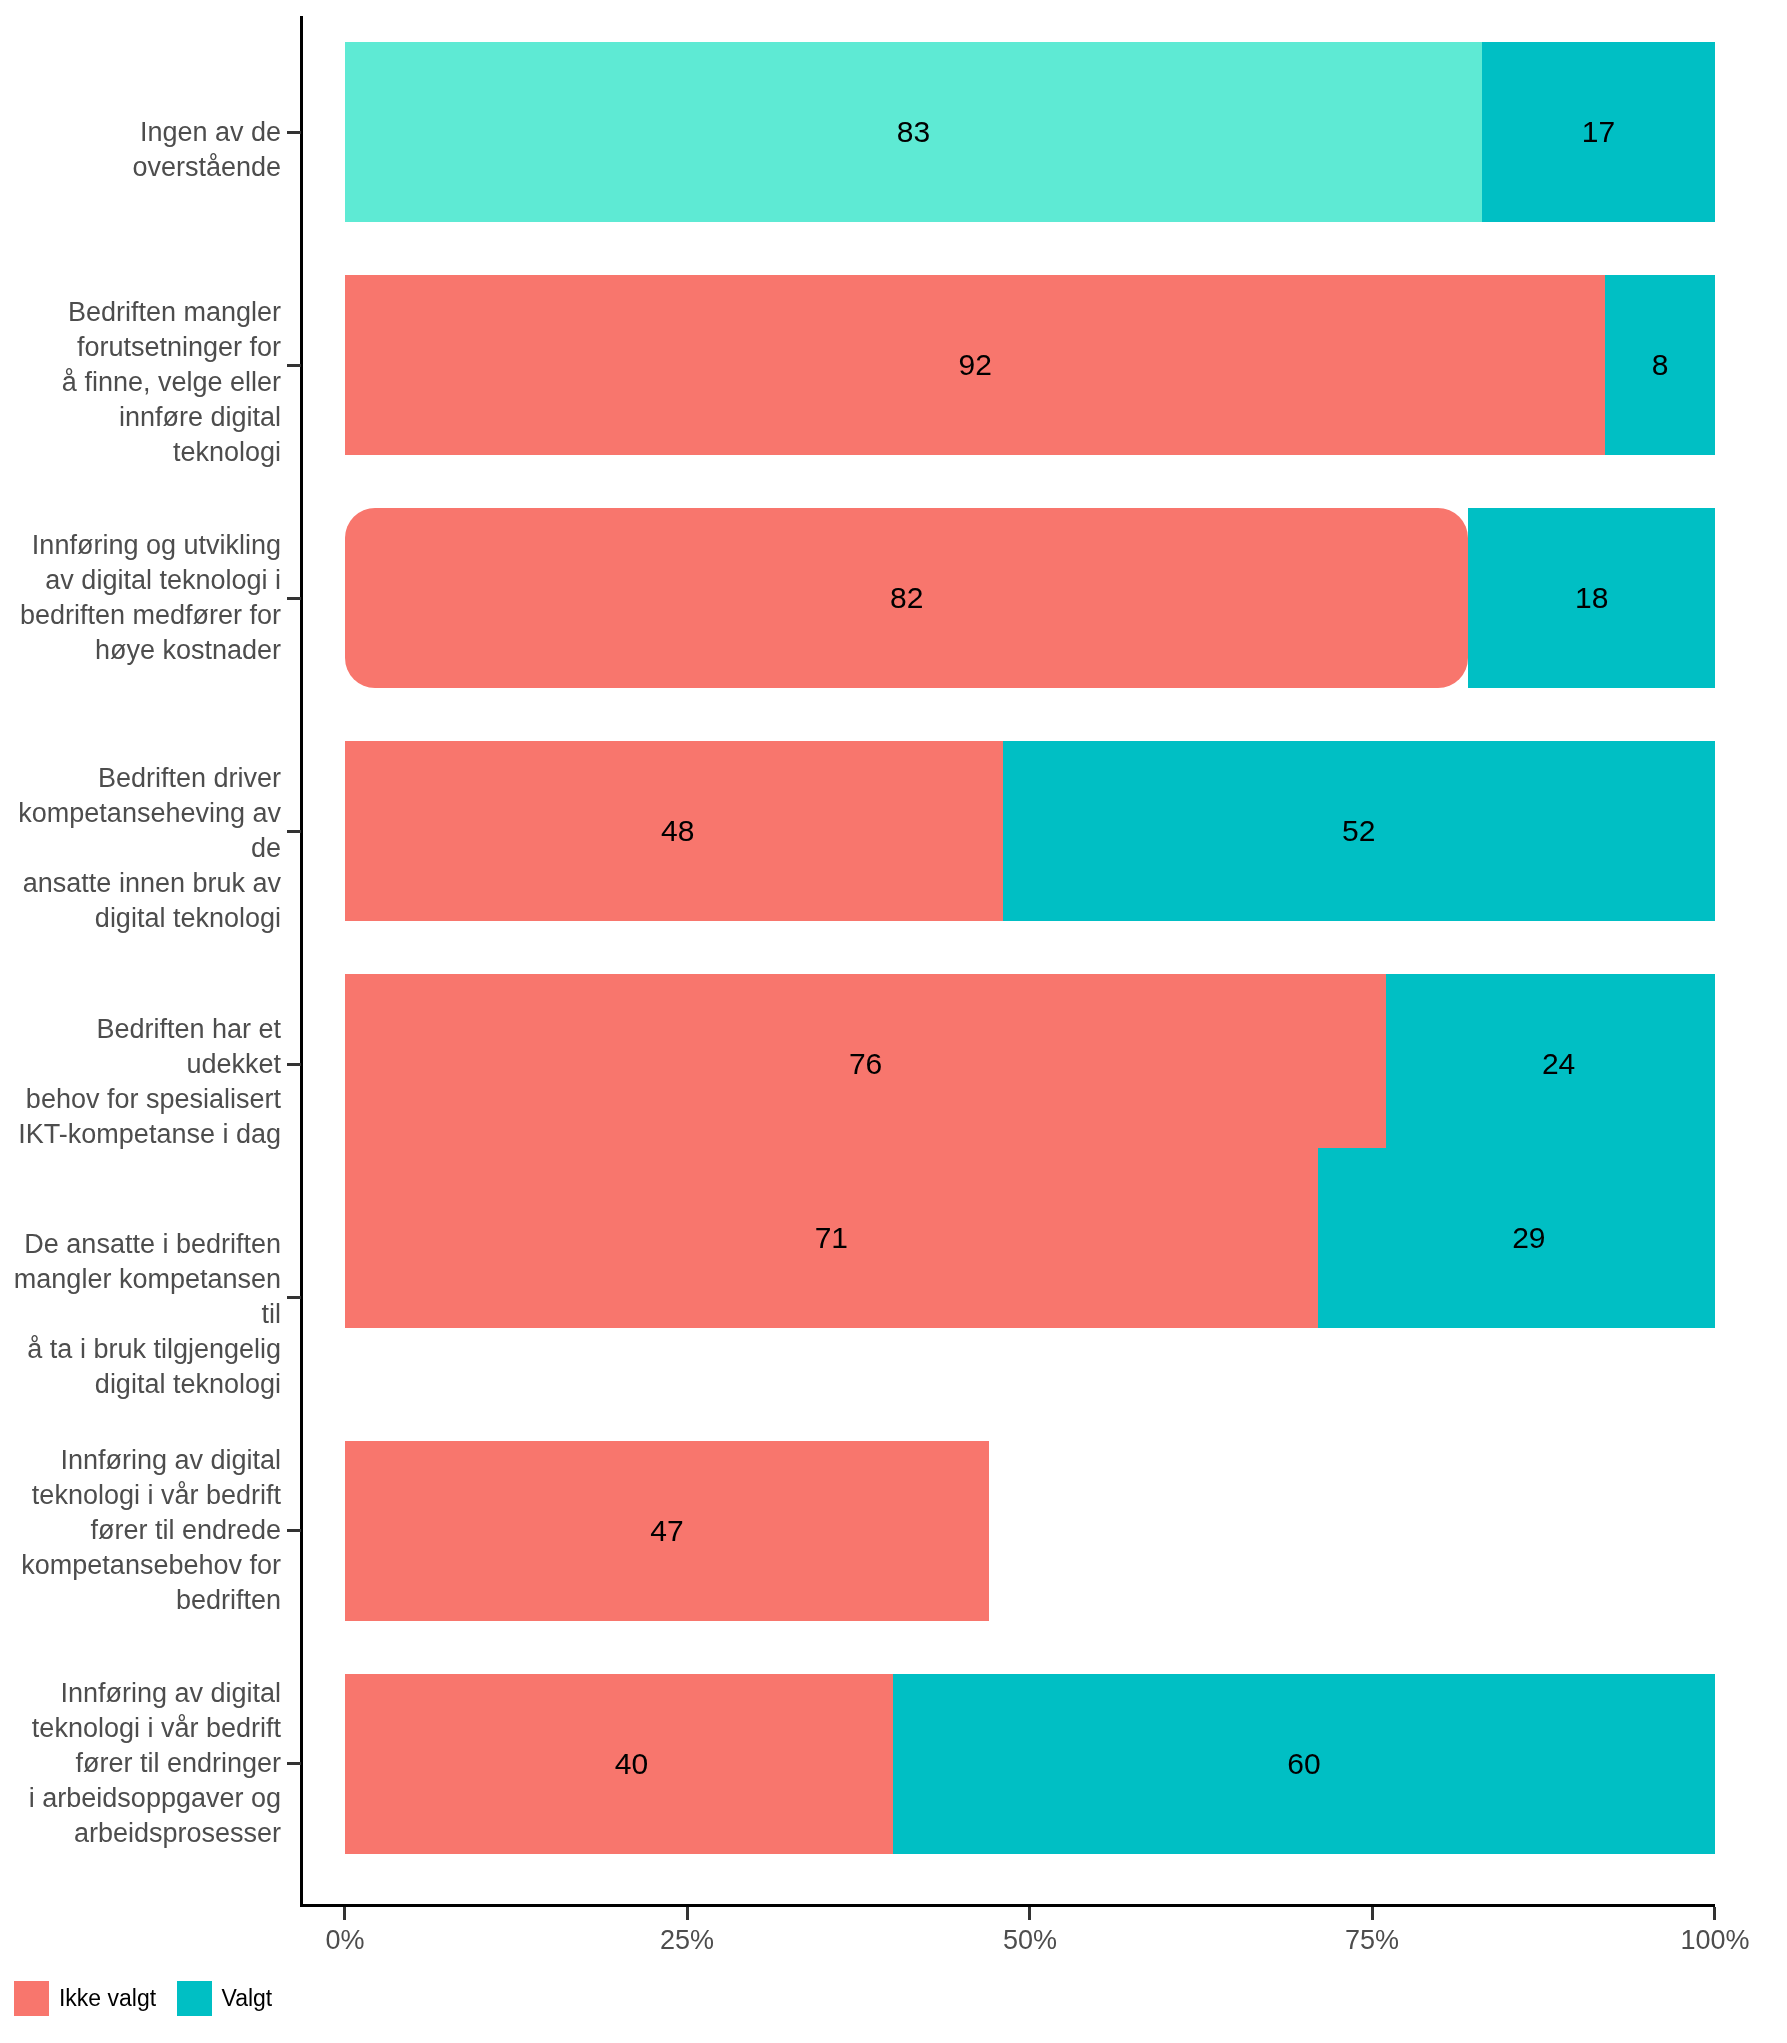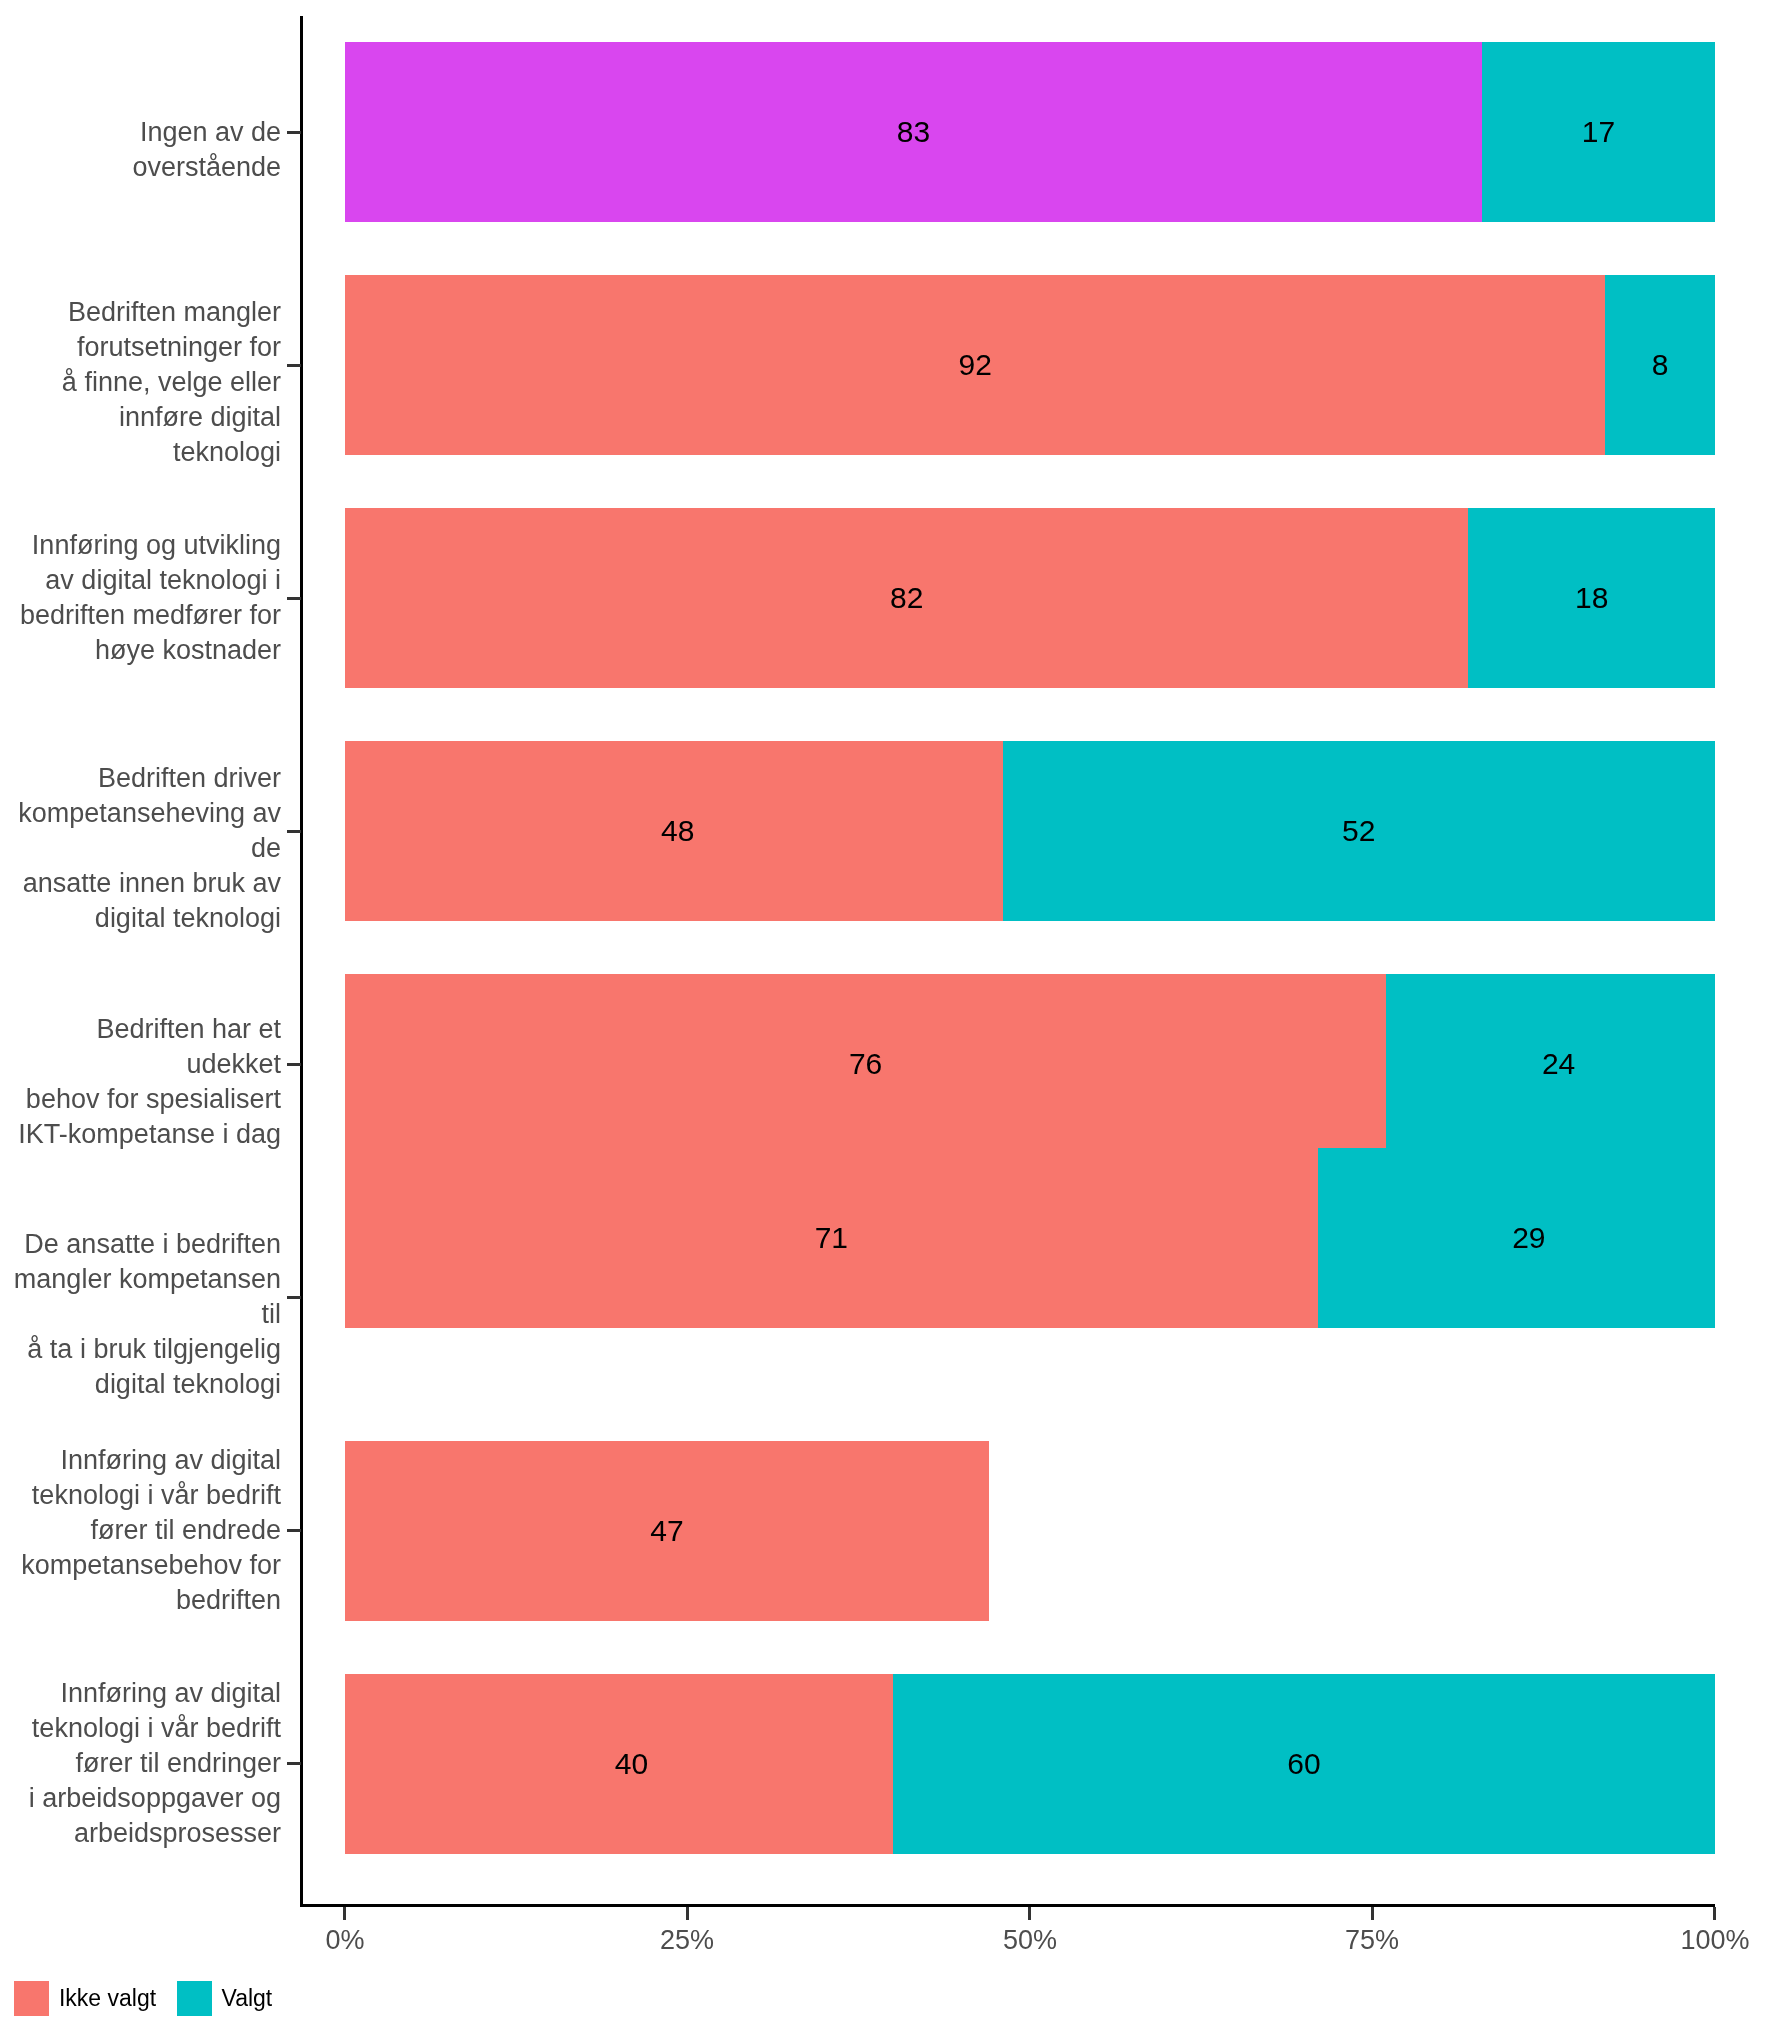--- a/index.html
+++ b/index.html
@@ -180,37 +180,37 @@
       <div class="cat-tick" style="top: 1529px;"></div>
       <div class="cat-label" style="right: 1507px; left: 8px; width: 273px; top: 1676px;">Innføring av digital
 teknologi i vår bedrift
 fører til endringer
 i arbeidsoppgaver og
 arbeidsprosesser</div>
       <div class="cat-tick" style="top: 1762px;"></div>
     </div>
   <div id="plot-area">
       <div class="bar-row" style="top: 26px; height: 180px;">
-        <div class="bar-seg" style="width: 83%; background: #d946ef;">
+        <div class="bar-seg" style="width: 83%; background: #5eead4;">
           <span class="seg-label">83</span>
         </div>
         <div class="bar-seg" style="width: 17%; background: rgb(0, 191, 196);">
           <span class="seg-label">17</span>
         </div>
       </div>
       <div class="bar-row" style="top: 259px; height: 180px;">
         <div class="bar-seg" style="width: 92%; background: rgb(248, 118, 109);">
           <span class="seg-label">92</span>
         </div>
         <div class="bar-seg" style="width: 8%; background: rgb(0, 191, 196);">
           <span class="seg-label">8</span>
         </div>
       </div>
       <div class="bar-row" style="top: 492px; height: 180px;">
-        <div class="bar-seg" style="width: 82%; background: rgb(248, 118, 109);">
+        <div class="bar-seg" style="width: 82%; background: rgb(248, 118, 109); border-radius: 30px;">
           <span class="seg-label">82</span>
         </div>
         <div class="bar-seg" style="width: 18%; background: rgb(0, 191, 196);">
           <span class="seg-label">18</span>
         </div>
       </div>
       <div class="bar-row" style="top: 725px; height: 180px;">
         <div class="bar-seg" style="width: 48%; background: rgb(248, 118, 109); padding-left: 8px;">
           <span class="seg-label">48</span>
         </div>

